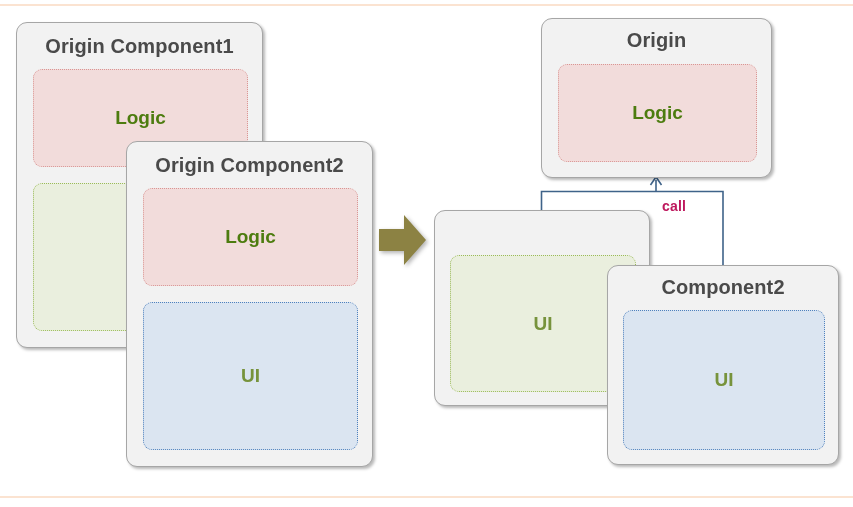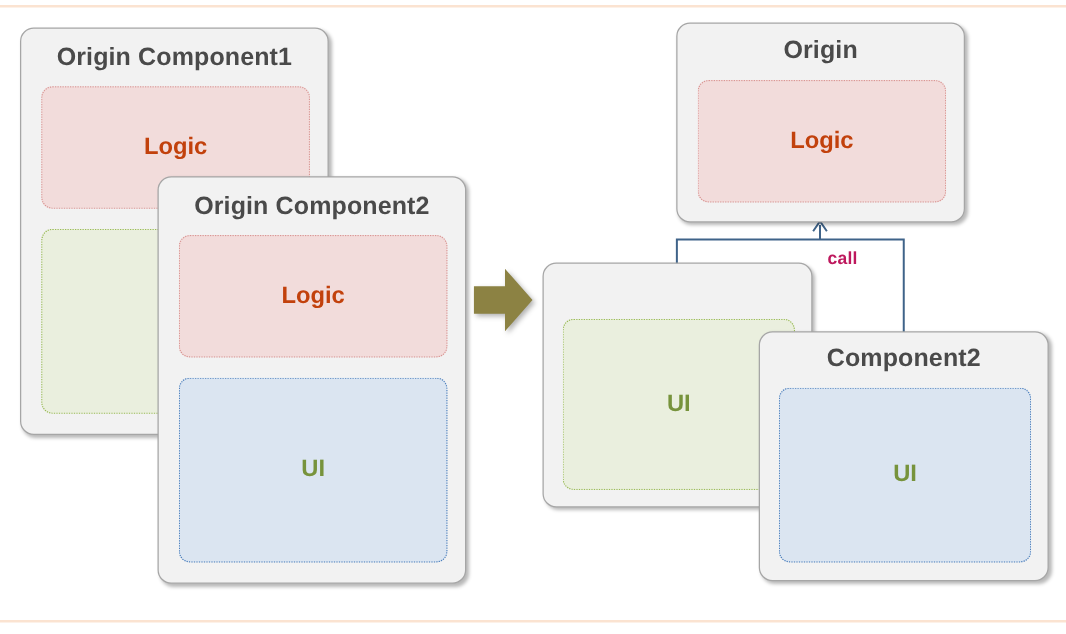--- a/index.html
+++ b/index.html
@@ -57,21 +57,21 @@
     justify-content: center;
   }
   .inner-box .inner-label {
     font-size: 19px;
     font-weight: bold;
   }
   .box-logic {
     background: #F2DCDB;
     border: 1.6px dotted #D99694;
   }
-  .box-logic .inner-label { color: #c2410c; }
+  .box-logic .inner-label { color: #4d7c0f; }
   .box-ui-green {
     background: #EAEFDE;
     border: 1.6px dotted #9BBB59;
   }
   .box-ui-green .inner-label { color: #77933C; }
   .box-ui-blue {
     background: #DBE5F1;
     border: 1.6px dotted #4F81BD;
   }
   .box-ui-blue .inner-label { color: #77933C; }

